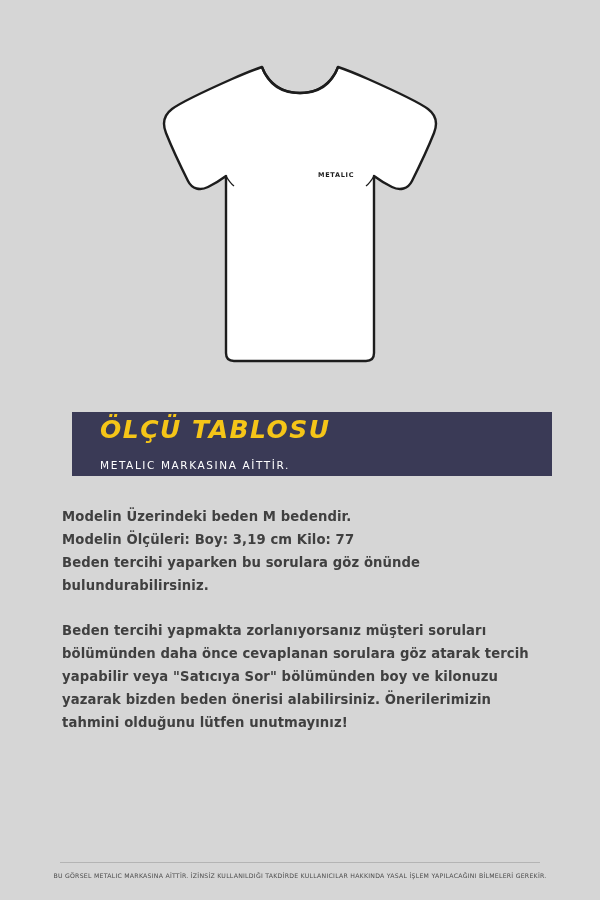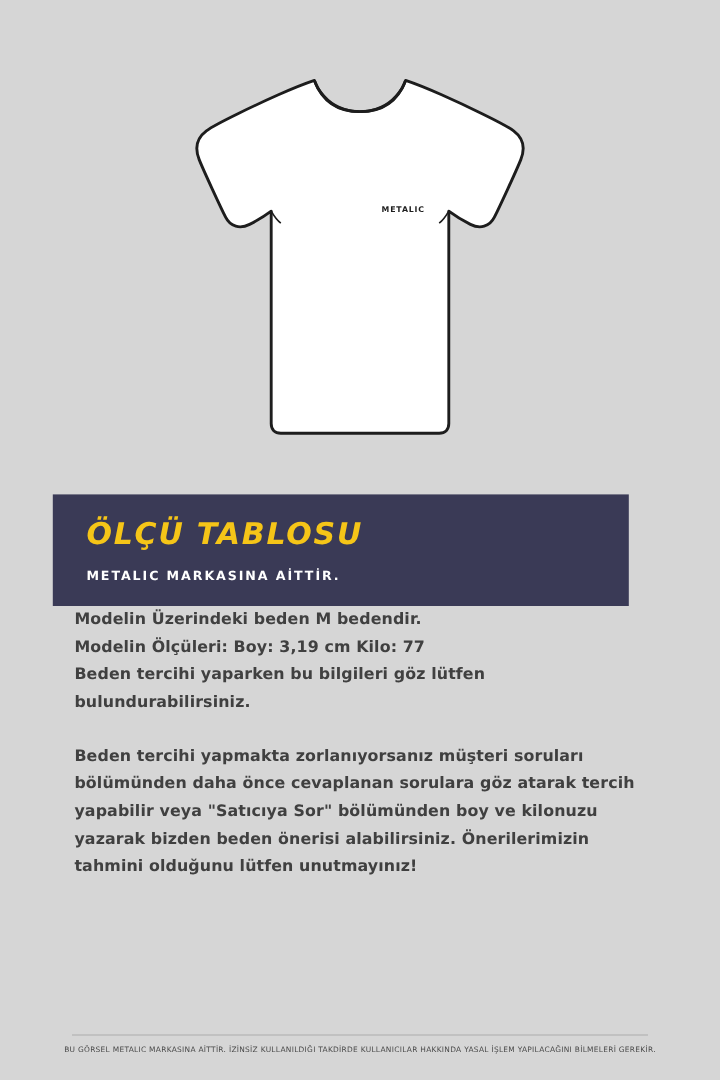--- a/index.html
+++ b/index.html
@@ -46,44 +46,44 @@
     font-family: "DejaVu Sans", sans-serif;
     font-size: 6.5px;
     letter-spacing: 0.7px;
     font-weight: 700;
     color: #1d1d1d;
   }
 
   
   .title-band {
     position: absolute;
-    left: 44px;
+    left: 72px;
     top: 412px;
     width: 480px;
-    height: 93px;
+    height: 64px;
     background: #3a3a56;
     display: flex;
     flex-direction: column;
     justify-content: center;
     padding-left: 28px;
     box-sizing: border-box;
   }
   .title-main {
     font-family: "DejaVu Sans", sans-serif;
     font-style: italic;
     font-weight: 700;
     font-size: 25px;
     letter-spacing: 1.5px;
     color: #f5c518;
     line-height: 1;
     margin-bottom: 6px;
   }
   .title-sub {
     font-family: "DejaVu Sans", sans-serif;
-    font-weight: 700;
+    font-weight: 400;
     font-size: 10.5px;
     letter-spacing: 1.6px;
     color: #ffffff;
     line-height: 1;
     margin-top: 12px;
   }
 
   
   .body-block {
     position: absolute;
@@ -162,21 +162,21 @@
   </div>
 
   <div class="title-band">
     <div class="title-main">ÖLÇÜ TABLOSU</div>
     <div class="title-sub">METALIC MARKASINA AİTTİR.</div>
   </div>
 
   <div class="body-block">
     <p>Modelin Üzerindeki beden M bedendir.</p>
     <p>Modelin Ölçüleri: Boy: 3,19 cm Kilo: 77</p>
-    <p>Beden tercihi yaparken bu bilgileri göz lütfen bulundurabilirsiniz.</p>
+    <p>Beden tercihi yaparken bu sorulara göz önünde bulundurabilirsiniz.</p>
     <div class="para-gap"></div>
     <p>Beden tercihi yapmakta zorlanıyorsanız müşteri soruları bölümünden daha önce cevaplanan sorulara göz atarak tercih yapabilir veya "Satıcıya Sor" bölümünden boy ve kilonuzu yazarak bizden beden önerisi alabilirsiniz. Önerilerimizin tahmini olduğunu lütfen unutmayınız!</p>
   </div>
 
   <div class="footer-rule"></div>
   <div class="footer-note">BU GÖRSEL METALIC MARKASINA AİTTİR. İZİNSİZ KULLANILDIĞI TAKDİRDE KULLANICILAR HAKKINDA YASAL İŞLEM YAPILACAĞINI BİLMELERİ GEREKİR.</div>
 
 </div>
 
 </body></html>

